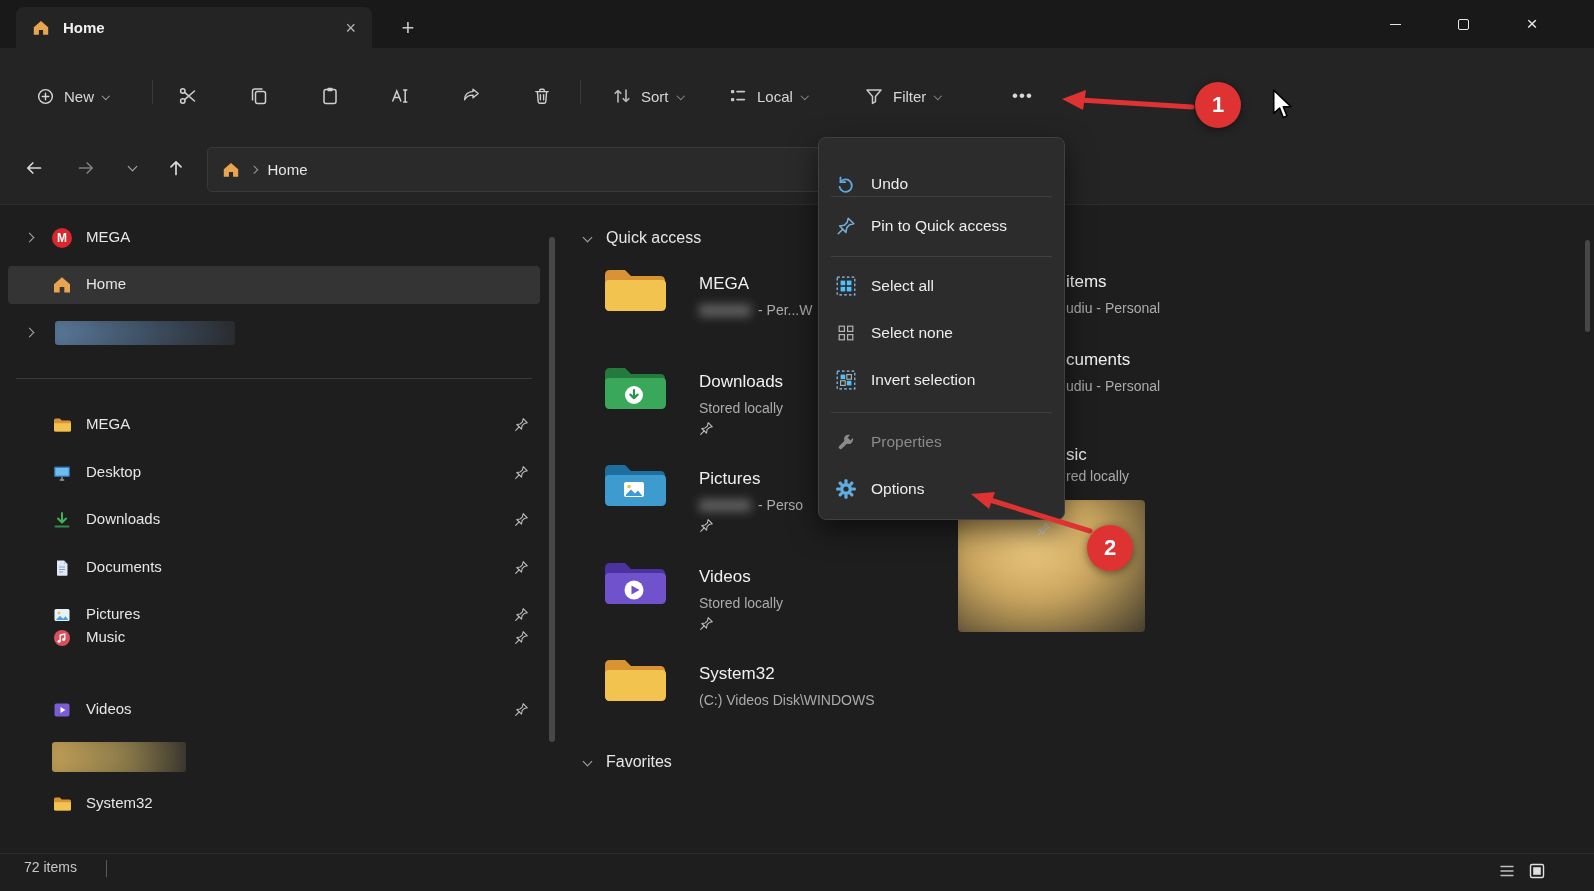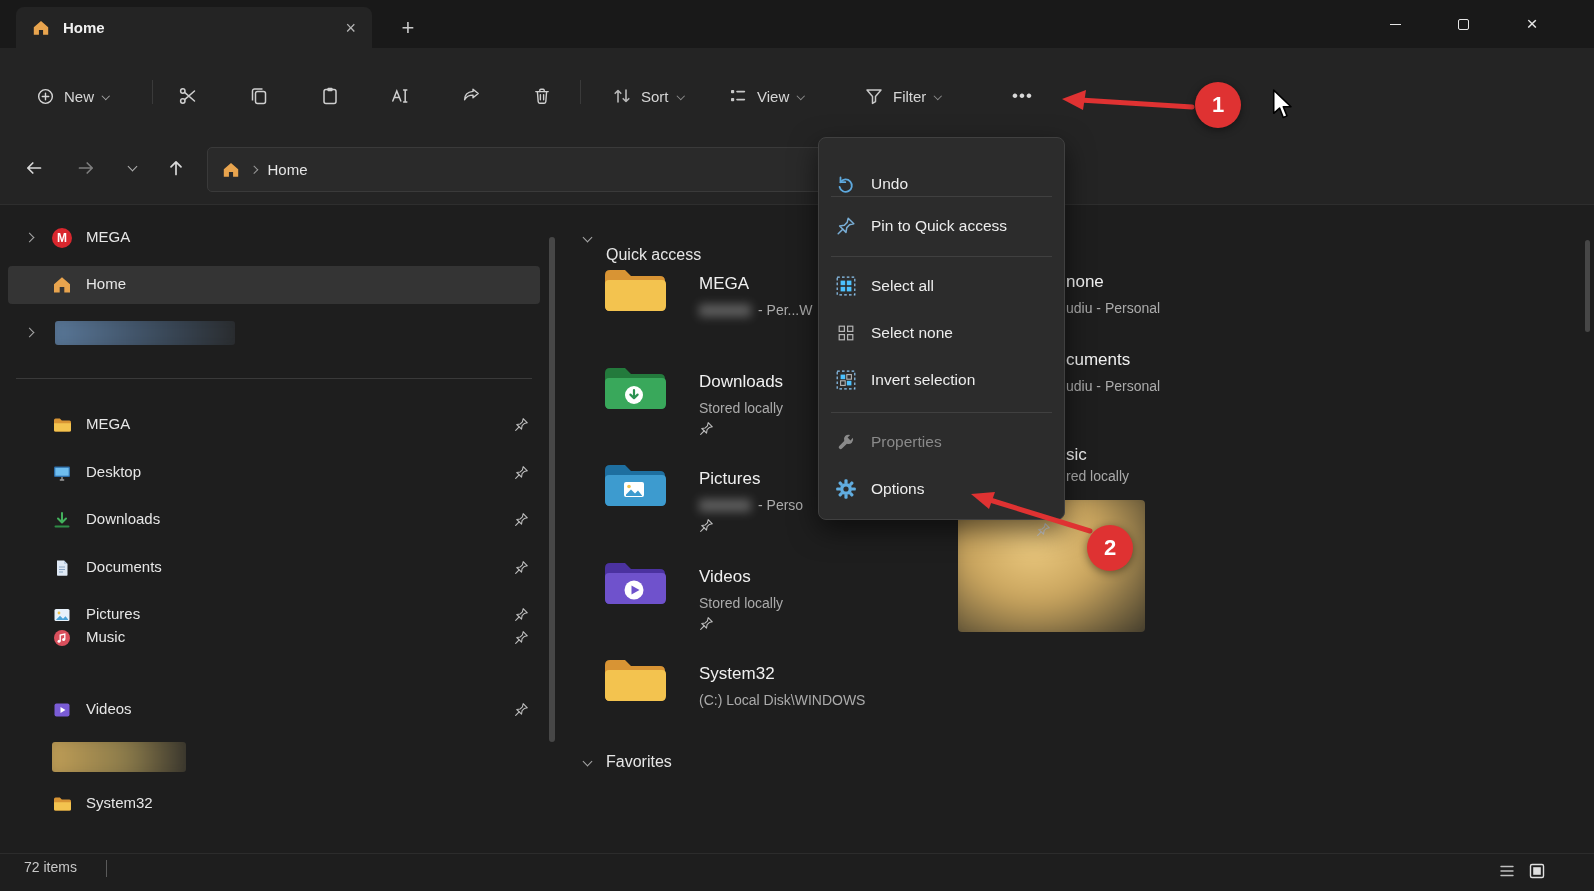--- a/index.html
+++ b/index.html
@@ -190,21 +190,21 @@
     </div>
     <div class="tbtn" style="left:716px">
       <span>
         <svg width="20" height="20" viewBox="0 0 20 20" fill="#c8c8c8">
             <rect x="3" y="4" width="3.2" height="3.2" rx="0.8"></rect>
             <rect x="8.2" y="4.8" width="9" height="1.6" rx="0.8"></rect>
             <rect x="3" y="12" width="3.2" height="3.2" rx="0.8"></rect>
             <rect x="8.2" y="12.8" width="9" height="1.6" rx="0.8"></rect>
           </svg>
       </span>
-      <span>View</span>
+      <span>Local</span>
       <span class="chev down sm" style="color:#8f8f8f"></span>
     </div>
     <div class="tbtn" style="left:852px">
       <span>
         <svg width="20" height="20" viewBox="0 0 20 20" fill="none" stroke="#c8c8c8" stroke-width="1.5" stroke-linejoin="round">
             <path d="M3 4 h14 l-5.5 6.4 v5.2 l-3 1.8 v-7 z"></path>
           </svg>
       </span>
       <span>Filter</span>
       <span class="chev down sm" style="color:#8f8f8f"></span>
@@ -385,21 +385,21 @@
       <svg width="20" height="20" viewBox="0 0 20 20">
           <path d="M2 5 q0-1.6 1.6-1.6 h4.2 l2 2 h7.6 q1.6 0 1.6 1.6 v8 q0 1.6-1.6 1.6 H3.6 Q2 16.6 2 15 z" fill="#d89434"></path>
           <path d="M2 8.2 h17 v6.8 q0 1.6-1.6 1.6 H3.6 Q2 16.6 2 15 z" fill="#f3c34f"></path>
         </svg>
     </span>
     <span class="slabel">System32</span>
   </div>
   <div class="scrollbar" style="left:549px;top:237px;width:6px;height:505px"></div>
 
   <span class="hchev chev down" style="left:584px;top:234px"></span>
-  <div class="hdr" style="left:606px;top:246px">Quick access</div>
+  <div class="hdr" style="left:606px;top:229px">Quick access</div>
 
   <div class="tile" style="top:266px">
     <span class="ticon">
       <svg width="64" height="50" viewBox="0 0 64 50">
           <path d="M3 9 q0-5 5-5 h15 l6 6 h29 q5 0 5 5 v25 q0 5-5 5 H8 q-5 0-5-5 z" fill="#d89434"></path>
           <path d="M3 18 q0-4 4-4 h53 q4 0 4 4 v22 q0 5-5 5 H8 q-5 0-5-5 z" fill="#f3c34f"></path>
         </svg>
     </span>
     <div class="tname">MEGA</div>
     <div class="tsub"><span class="redact"></span><span>- Per...W</span></div>
@@ -460,25 +460,25 @@
       </span>
   </div>
   <div class="tile" style="top:656px">
     <span class="ticon">
       <svg width="64" height="50" viewBox="0 0 64 50">
           <path d="M3 9 q0-5 5-5 h15 l6 6 h29 q5 0 5 5 v25 q0 5-5 5 H8 q-5 0-5-5 z" fill="#d89434"></path>
           <path d="M3 18 q0-4 4-4 h53 q4 0 4 4 v22 q0 5-5 5 H8 q-5 0-5-5 z" fill="#f3c34f"></path>
         </svg>
     </span>
     <div class="tname">System32</div>
-    <div class="tsub">(C:) Local Disk\WINDOWS</div>
+    <div class="tsub">(C:) Videos Disk\WINDOWS</div>
   </div>
 
   <div>
-    <span class="fname" style="left:1066px;top:272px">none</span>
+    <span class="fname" style="left:1066px;top:272px">items</span>
     <span class="fsub" style="left:1066px;top:300px">udiu - Personal</span>
   </div>
   <div>
     <span class="fname" style="left:1066px;top:350px">cuments</span>
     <span class="fsub" style="left:1066px;top:378px">udiu - Personal</span>
   </div>
   <div>
     <span class="fname" style="left:1066px;top:445px">sic</span>
     <span class="fsub" style="left:1066px;top:468px">red locally</span>
   </div>

